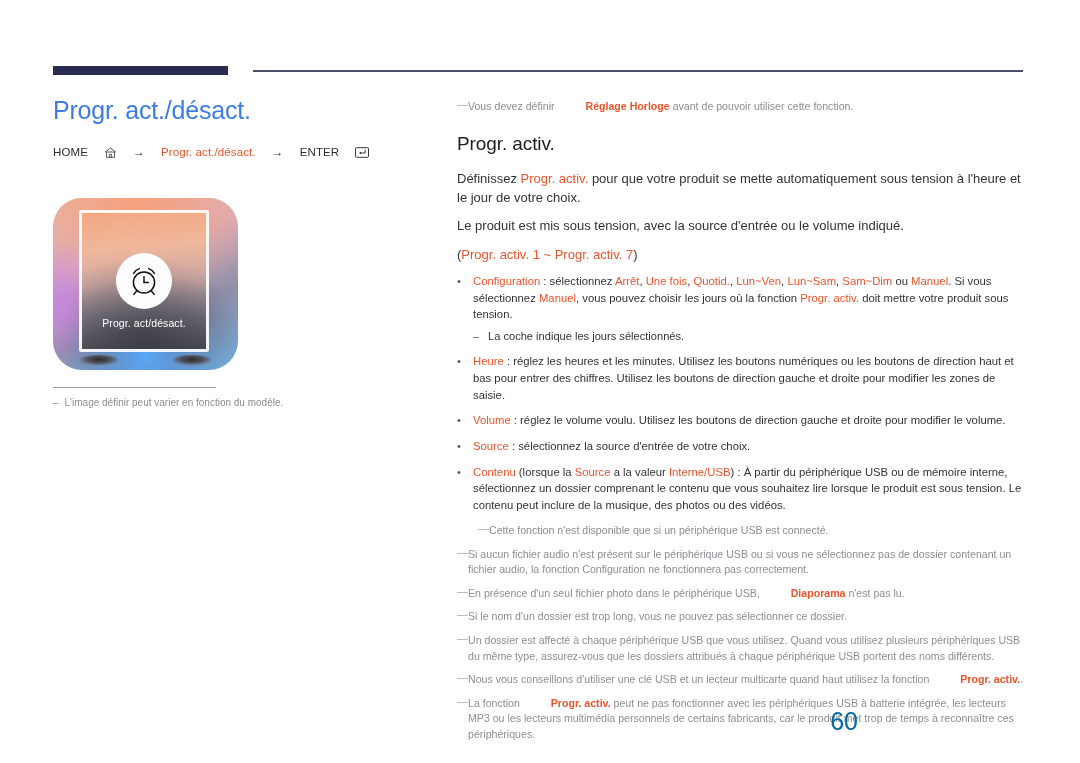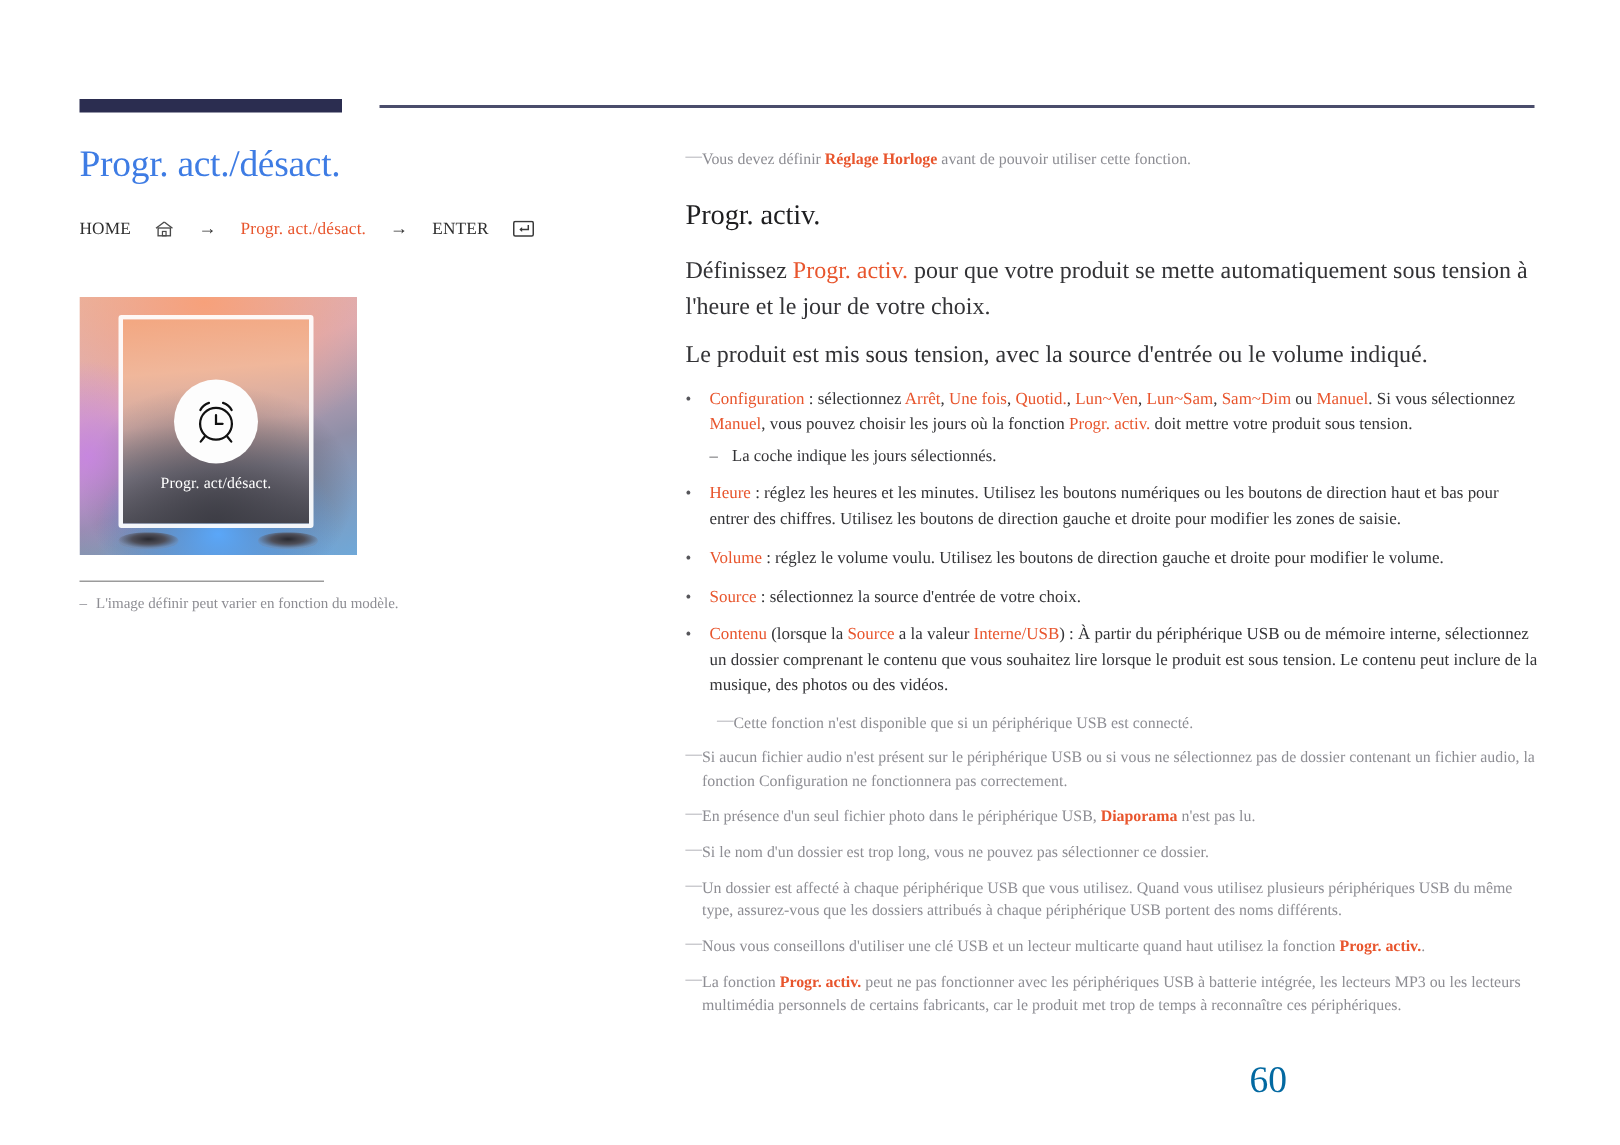--- a/index.html
+++ b/index.html
@@ -4,21 +4,21 @@
 <style>
   * { margin:0; padding:0; box-sizing:border-box; }
   html,body { width:1080px; height:763px; }
   body {
     background:#ffffff;
     font-family:"Liberation Sans", sans-serif;
     color:#3b3b3b;
     position:relative;
     overflow:hidden;
   }
-  .page { position:relative; width:912px; height:763px;font-family:Liberation Serif, serif; }
+  .page { position:relative; width:912px; height:763px; }
 
   
   .rule-thick {
     position:absolute; left:53px; top:66px;
     width:175px; height:9px;
     background:#2b2d50;
   }
   .rule-thin {
     position:absolute; left:253px; top:70px;
     width:770px; height:1.5px;
@@ -51,20 +51,21 @@
   .ico-home { display:inline-block; width:13px; height:11px; position:relative; }
   .ico-home svg { display:block; }
   .ico-enter { display:inline-block; width:14px; height:11px; }
   .ico-enter svg { display:block; }
 
   
   .thumb-wrap {
     position:absolute; left:53px; top:198px;
     width:185px; height:172px;
     overflow:hidden;
+    border-radius:29px;
   }
   .thumb-bg {
     position:absolute; inset:0;
     background:
       radial-gradient(ellipse 80% 70% at 50% 92%, rgba(90,170,255,0.95) 0%, rgba(90,170,255,0) 55%),
       radial-gradient(ellipse 55% 60% at 3% 62%, rgba(200,130,230,0.85) 0%, rgba(200,130,230,0) 62%),
       radial-gradient(ellipse 70% 60% at 50% 75%, rgba(72,72,80,0.92) 0%, rgba(72,72,80,0) 70%),
       radial-gradient(ellipse 90% 70% at 45% 2%, rgba(248,160,120,0.95) 0%, rgba(248,170,140,0.25) 60%, rgba(248,170,140,0) 80%),
       linear-gradient(160deg, #e5b5a6 0%, #d8aab8 35%, #8f8fa8 65%, #6fa8d8 100%);
   }
@@ -121,21 +122,21 @@
   }
   .left-note .dash { color:#8d8d93; }
 
   
   .right-col {
     position:absolute; left:457px; top:99px; width:570px;
   }
 
   
   .para {
-    font-size:16px;
+    font-size:13px;
     line-height:1.48;
     color:#333336;
     margin-bottom:9px;
   }
 
   .sec-title {
     font-size:19px;
     color:#1e1e20;
     font-weight:400;
     margin-top:18px;
@@ -156,21 +157,21 @@
   }
   .note .ndash {
     flex:0 0 auto;
     width:11px;
     color:#a8a8ae;
     position:relative;
     top:-2px;
     font-size:11px;
   }
   .note .ntext { flex:1 1 auto; }
-  .note .bold-accent { color:#e8552d; font-weight:bold; }
+  .note .bold-accent { color:#e8552d; font-weight:bold;margin-left:28px; }
   .note.indent { margin-left:21px; }
 
   
   .bullets { margin-top:2px; }
   .bullet {
     display:flex;
     font-size:11.3px;
     line-height:1.48;
     color:#333336;
     margin-bottom:9px;
@@ -279,20 +280,23 @@
 
     <div class="sec-title">Progr. activ.</div>
 
     <div class="para">
       <span>Définissez </span><span class="accent">Progr. activ.</span><span> pour que votre produit se mette automatiquement sous tension à l'heure et le jour de votre choix.</span>
     </div>
 
     <div class="para">Le produit est mis sous tension, avec la source d'entrée ou le volume indiqué.</div>
 
 
+    <div class="para">
+      <span>(</span><span class="accent">Progr. activ. 1</span><span class="accent"> ~ </span><span class="accent">Progr. activ. 7</span><span>)</span>
+    </div>
 
     <div class="bullets">
 
       <div class="bullet">
         <span class="dot">•</span>
         <span class="btext">
           <span class="accent">Configuration</span><span> : sélectionnez </span><span class="accent">Arrêt</span>, <span class="accent">Une fois</span>, <span class="accent">Quotid.</span>, <span class="accent">Lun~Ven</span>, <span class="accent">Lun~Sam</span>, <span class="accent">Sam~Dim</span><span> ou </span><span class="accent">Manuel</span><span>. Si vous sélectionnez </span><span class="accent">Manuel</span><span>, vous pouvez choisir les jours où la fonction </span><span class="accent">Progr. activ.</span><span> doit mettre votre produit sous tension.</span>
         </span>
       </div>
 

